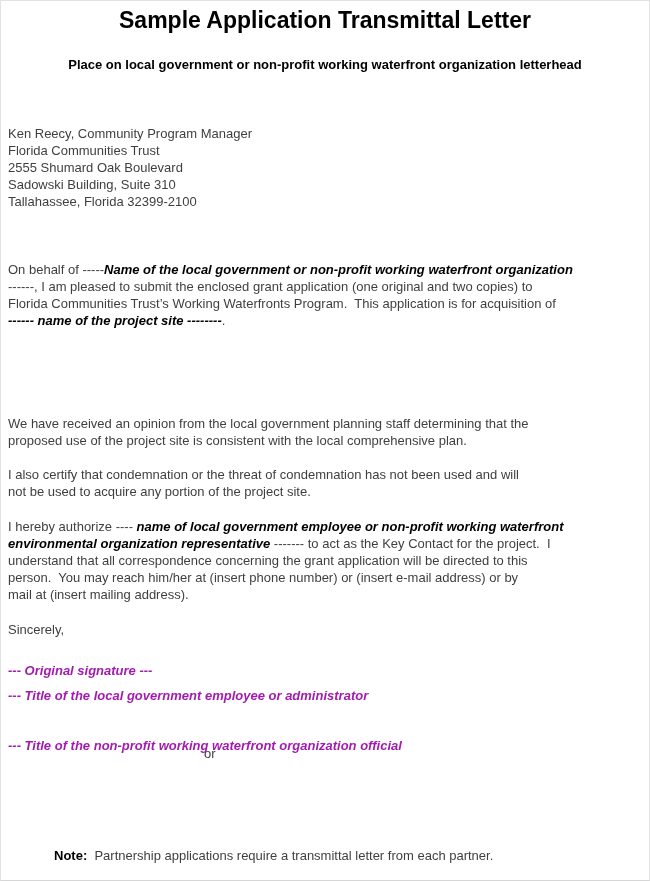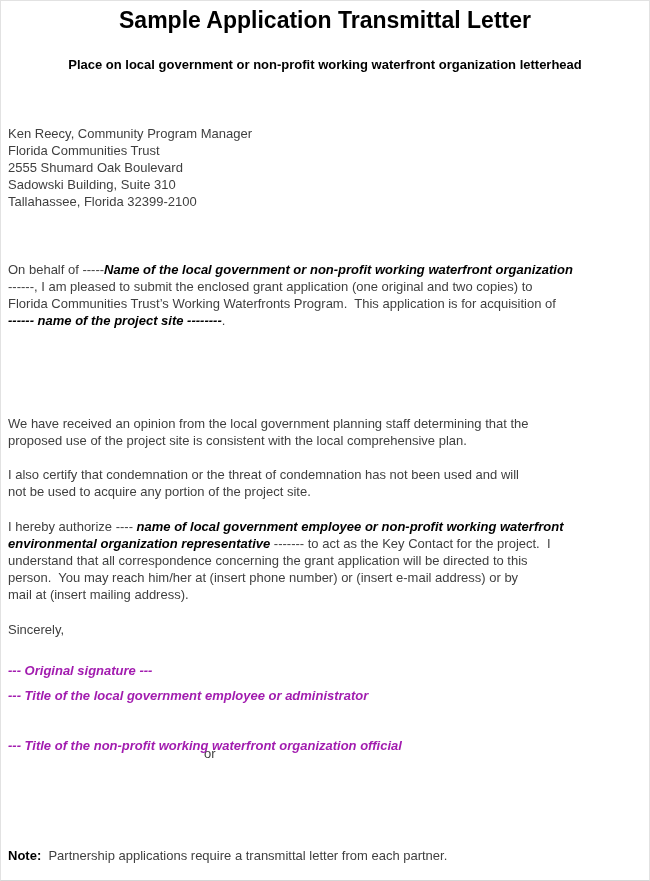--- a/index.html
+++ b/index.html
@@ -48,21 +48,21 @@
   .block-p2          { top: 346px; }
   .block-p3          { top: 414px; }
   .block-p4          { top: 465px; }
   .block-p5          { top: 517px; }
   .block-closing     { top: 620px; }
   .block-sig1        { top: 661px; }
   .block-sig2        { top: 686px; }
   .block-or          { top: 744px; left: 203px; right: auto; }
   .block-sig3        { top: 736px; }
   .block-footer      { top: 776px; font-weight: bold; color: #000000; }
-  .block-note        { top: 846px; }
+  .block-note        { top: 846px; margin-left: 46px; }
   .sig-line { font-weight: bold; font-style: italic; color: #a21caf; }
 </style>
 </head>
 <body>
 
 <div class="page">
   <div class="abs doc-title">Sample Application Transmittal Letter</div>
   <div class="abs doc-subtitle">Place on local government or non-profit working waterfront organization letterhead</div>
 
   <div class="abs para block-recipient">Ken Reecy, Community Program Manager

